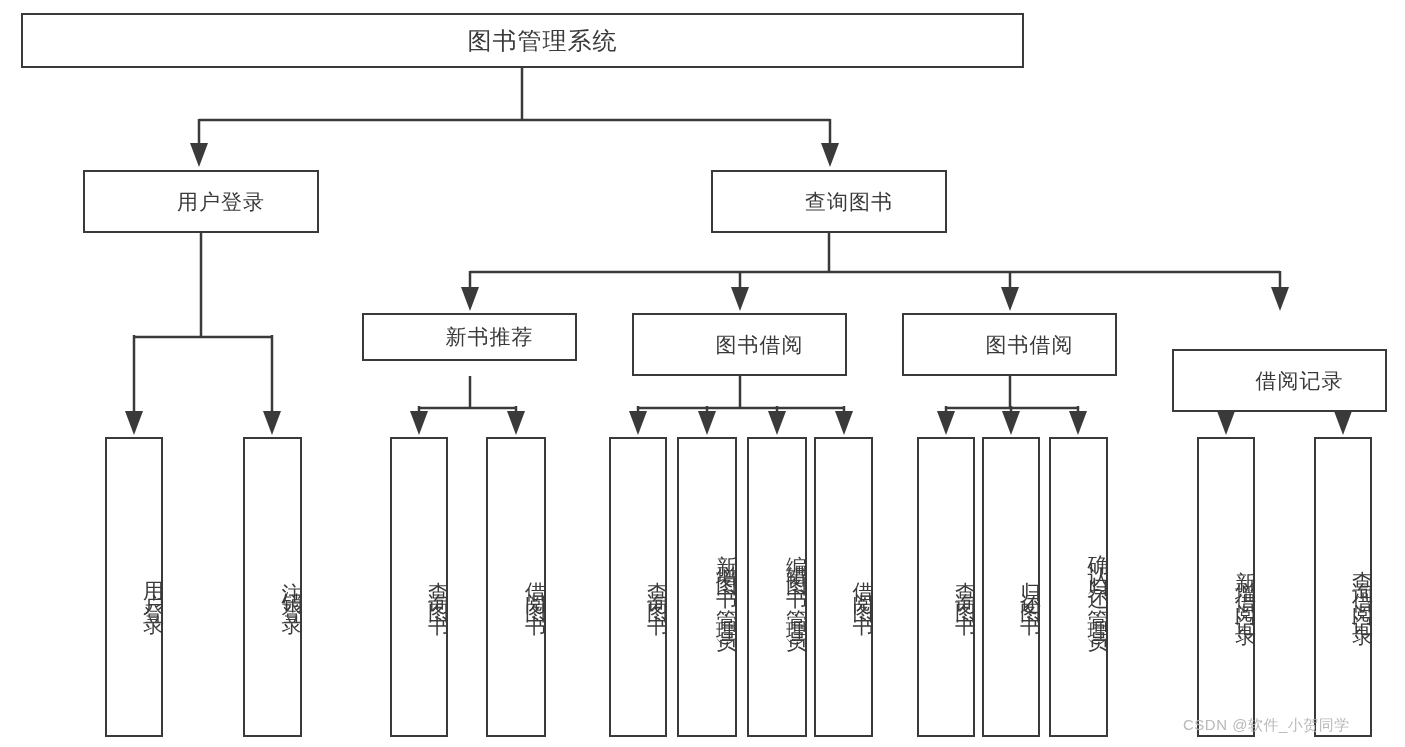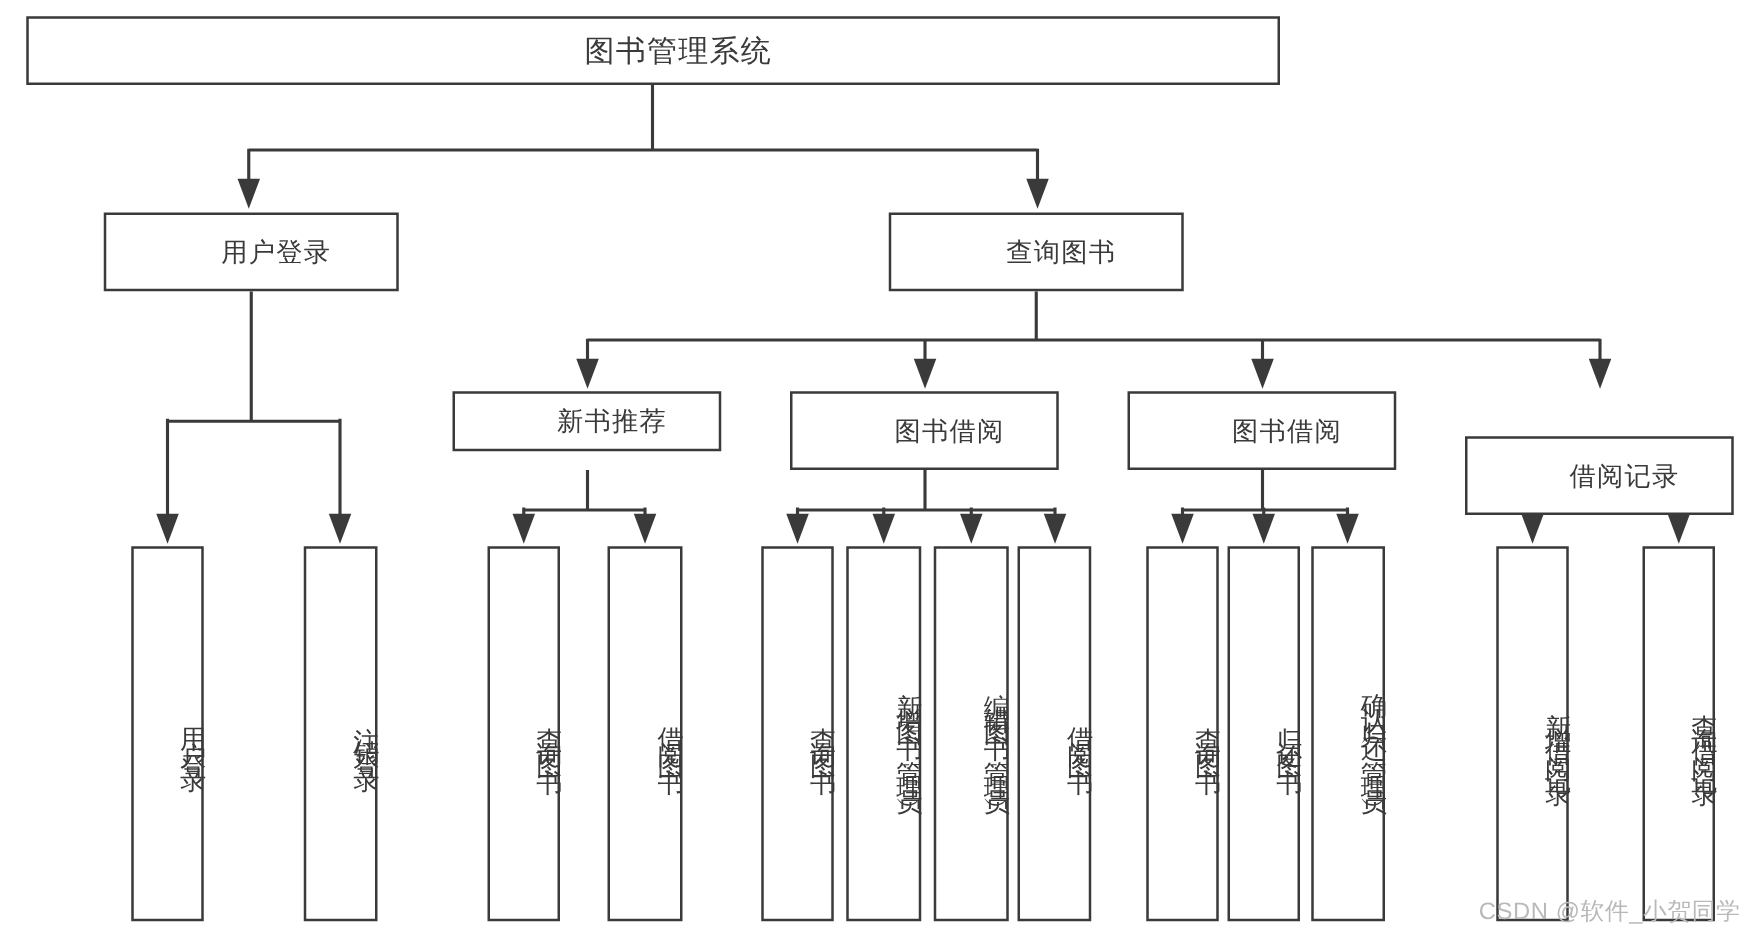--- a/index.html
+++ b/index.html
@@ -37,21 +37,21 @@
   .leaf{
     writing-mode:vertical-rl;
     text-orientation:mixed;
     font-size:21px;
     letter-spacing:11px;
     line-height:1;
   }
   .watermark{
     position:absolute;
     left:1183px;top:716px;
-    font-size:19px;
+    font-size:15px;
     color:var(--watermark);
     white-space:nowrap;
     z-index:5;
     letter-spacing:0.5px;
   }
 </style>
 </head>
 <body>
 
 <div class="canvas">

